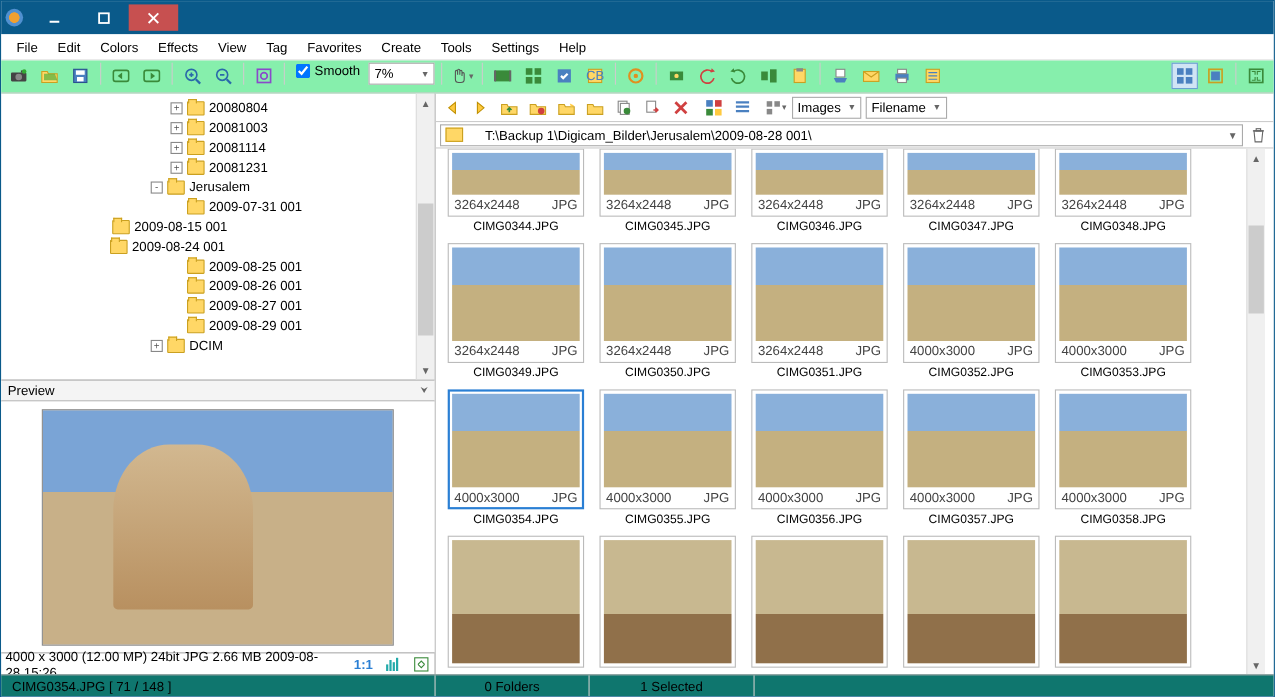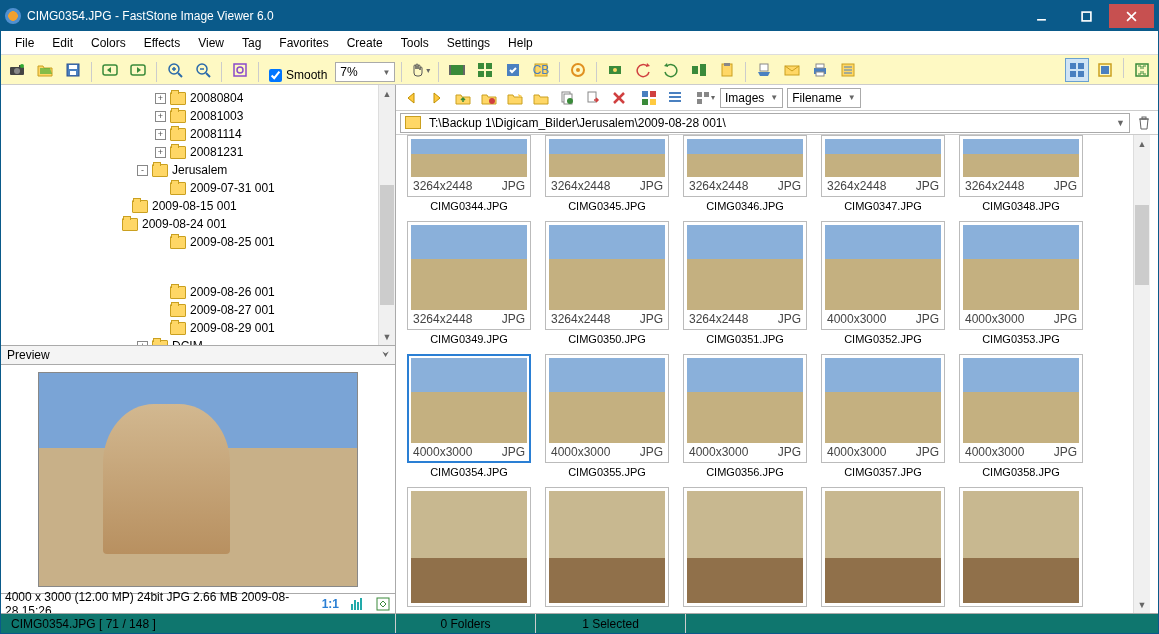--- a/index.html
+++ b/index.html
@@ -5,21 +5,21 @@
 * { box-sizing: border-box; margin: 0; padding: 0; font-family: "Segoe UI", Tahoma, sans-serif; font-size: 12px; }
 body { background: #fff; width: 1159px; height: 634px; overflow: hidden; display: flex; flex-direction: column; border: 1px solid #0a5a8a; }
 .titlebar { background: #0a5a8a; color: #fff; height: 30px; display: flex; align-items: center; padding: 0 4px; }
 .titlebar .app-icon { width: 16px; height: 16px; background: radial-gradient(circle,#f0a030 40%,#5090d0 45%); border-radius: 50%; margin-right: 6px; }
 .titlebar .title { flex: 1; font-size: 12px; }
 .winbtn { width: 45px; height: 24px; display: flex; align-items: center; justify-content: center; color: #fff; }
 .winbtn.close { background: #c75050; }
 .winbtn svg { width: 11px; height: 11px; }
 .menubar { height: 24px; display: flex; align-items: center; padding: 0 6px; gap: 2px; border-bottom: 1px solid #ddd; }
 .menubar span { padding: 2px 8px; }
-.toolbar { height: 30px; display: flex; align-items: flex-end; padding: 2px 4px; gap: 4px; border-bottom: 1px solid #ccc; background: #fef9c3; }
+.toolbar { height: 30px; display: flex; align-items: flex-start; padding: 2px 4px; gap: 4px; border-bottom: 1px solid #ccc; background: #86efac; }
 .toolbar .tbtn { width: 24px; height: 24px; display: flex; align-items: center; justify-content: center; border: 1px solid transparent; }
 .toolbar .sep { width: 1px; height: 20px; background: #ccc; margin: 0 2px; }
 .toolbar .smooth { display: flex; align-items: center; gap: 4px; padding: 0 4px; }
 .toolbar .zoom-combo { width: 60px; height: 20px; border: 1px solid #aaa; display: flex; align-items: center; padding: 0 4px; justify-content: space-between; background: #fff; }
 .toolbar-right { margin-left: auto; display: flex; gap: 4px; }
 .toolbar-right .tbtn.active { border-color: #6aa0d0; background: #d0e4f5; }
 .content { flex: 1; display: flex; overflow: hidden; }
 .left-col { width: 395px; display: flex; flex-direction: column; border-right: 1px solid #aaa; }
 .tree-pane { flex: 1; overflow: hidden; display: flex; position: relative; }
 .tree { flex: 1; overflow: auto; padding: 4px 0; }
@@ -65,21 +65,20 @@
 .status .cell.first { width: 395px; }
 .ico { width: 16px; height: 16px; }
 .chevron { font-size: 8px; color: #666; }
 svg { display: block; }
 </style>
 </head>
 <body>
 
 <div class="titlebar">
   <div class="app-icon"></div>
-  <div class="title">CIMG0354.JPG  -  FastStone Image Viewer 6.0</div>
   <div class="winbtn">
       <svg viewBox="0 0 10 10">
         <line x1="1" y1="8" x2="9" y2="8" stroke="#fff" stroke-width="1.5"></line>
       </svg>
     </div>
   <div class="winbtn">
       <svg viewBox="0 0 10 10">
         <rect x="1" y="1" width="8" height="8" fill="none" stroke="#fff" stroke-width="1.5"></rect>
       </svg>
     </div>
@@ -326,36 +325,36 @@
           <div class="tree-row" style="padding-left: 136px;">
             <div class="exp">-</div>
             <div class="folder"></div>
             <span class="label">Jerusalem</span>
           </div>
           <div class="tree-row" style="padding-left: 154px;">
             <div class="noexp"></div>
             <div class="folder"></div>
             <span class="label">2009-07-31 001</span>
           </div>
-          <div class="tree-row" style="padding-left: 116px;">
+          <div class="tree-row" style="padding-left: 86px;">
             <div class="noexp"></div>
             <div class="folder"></div>
             <span class="label">2009-08-15 001</span>
           </div>
-          <div class="tree-row" style="padding-left: 106px;">
+          <div class="tree-row" style="padding-left: 84px;">
             <div class="noexp"></div>
             <div class="folder"></div>
             <span class="label">2009-08-24 001</span>
           </div>
           <div class="tree-row" style="padding-left: 154px;">
             <div class="noexp"></div>
             <div class="folder"></div>
             <span class="label">2009-08-25 001</span>
           </div>
-          <div class="tree-row" style="padding-left: 154px; margin-top: 32px;">
+          <div class="tree-row" style="padding-left: 154px;">
             <div class="noexp"></div>
             <div class="folder"></div>
             <span class="label">2009-08-26 001</span>
           </div>
           <div class="tree-row" style="padding-left: 154px;">
             <div class="noexp"></div>
             <div class="folder"></div>
             <span class="label">2009-08-27 001</span>
           </div>
           <div class="tree-row" style="padding-left: 154px;">
@@ -487,21 +486,21 @@
           <span class="chevron">▼</span>
         </div>
       <div class="combo">
           <span>Filename</span>
           <span class="chevron">▼</span>
         </div>
     </div>
     <div class="path-bar">
       <div class="path">
         <div class="folder-ico"></div>
-        <span style="margin-left:8px">T:\Backup 1\Digicam_Bilder\Jerusalem\2009-08-28 001\</span>
+        <span style="margin-left:20px">T:\Backup 1\Digicam_Bilder\Jerusalem\2009-08-28 001\</span>
         <span class="arrow chevron">▼</span>
       </div>
       <div class="trash">
           <svg class="ico" viewBox="0 0 16 16">
             <path d="M4 4h8l-1 10H5z" fill="none" stroke="#666"></path>
             <line x1="3" y1="4" x2="13" y2="4" stroke="#666"></line>
             <rect x="6" y="2" width="4" height="2" fill="none" stroke="#666"></rect>
           </svg>
         </div>
     </div>

